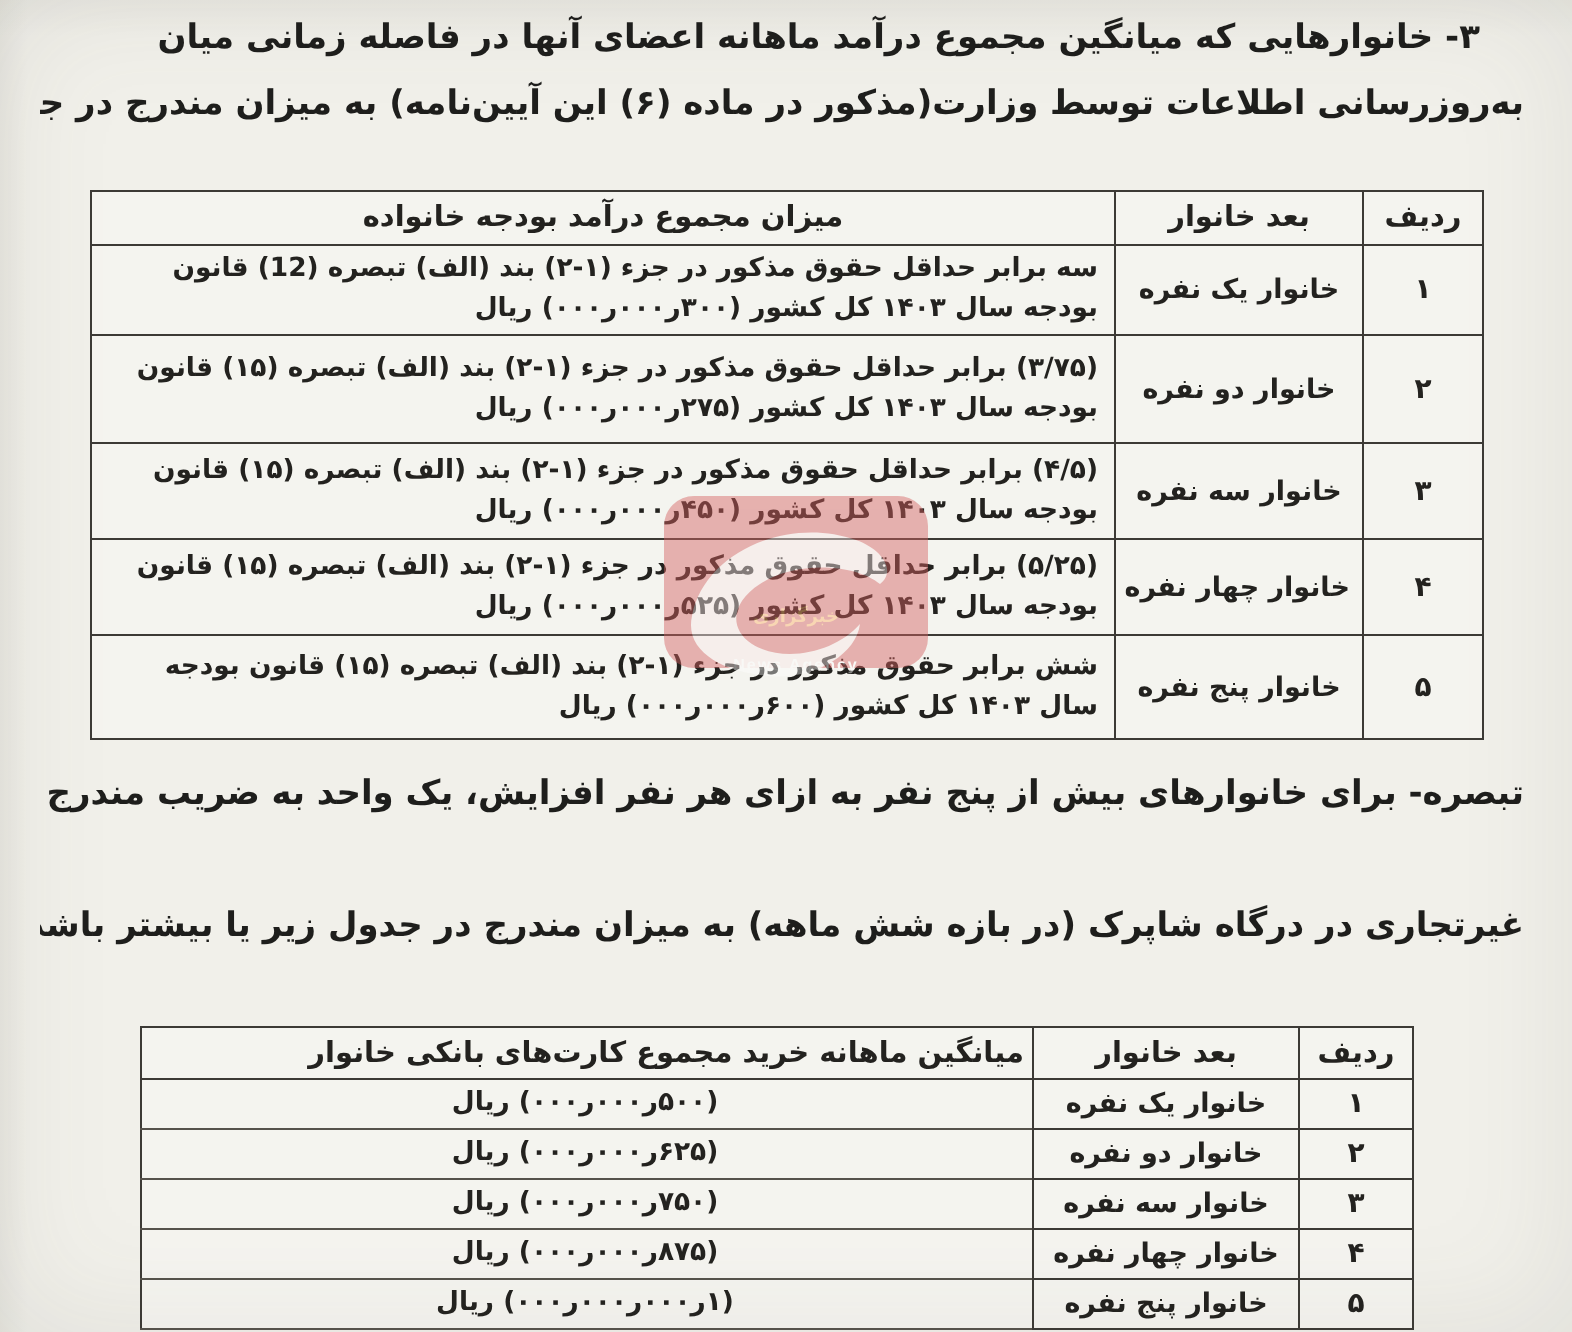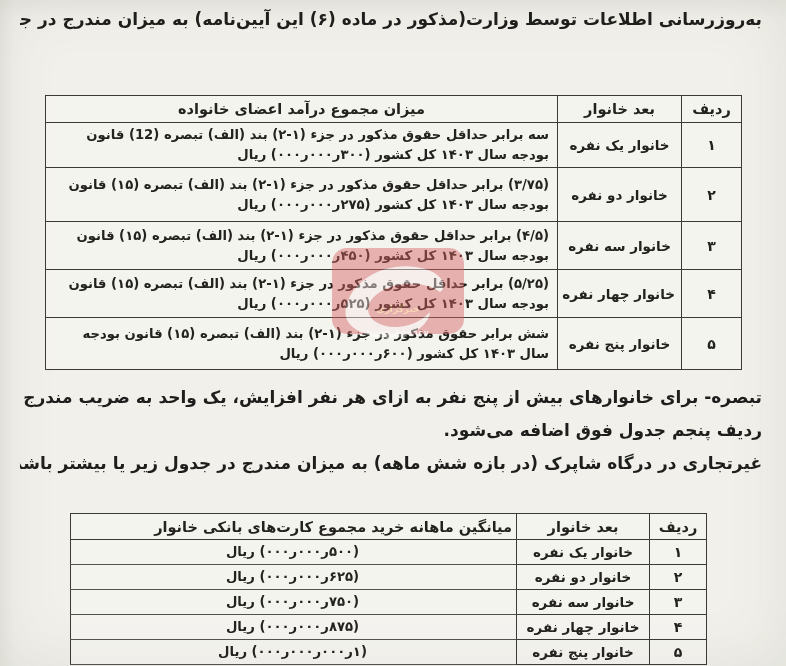--- a/index.html
+++ b/index.html
@@ -54,34 +54,35 @@
   .stamp .en-t{position:absolute;left:0;right:0;top:80px;text-align:center;
     color:#ffffff;font-size:8px;font-weight:700;letter-spacing:1px;
     font-family:"Liberation Sans",sans-serif;direction:ltr;}
 </style>
 </head>
 <body>
 
 <div class="paper-edge"></div>
 
 <div class="para" id="clause3">
+  <span class="ln indent1">۳- خانوارهایی که میانگین مجموع درآمد ماهانه اعضای آنها در فاصله زمانی میان</span>
   <span class="ln">به‌روزرسانی اطلاعات توسط وزارت(مذکور در ماده (۶) این آیین‌نامه) به میزان مندرج در جدول</span>
 </div>
 
 <table id="income-table">
   <colgroup>
       <col class="c-no">
       <col class="c-size">
       <col>
     </colgroup>
   <tbody>
       <tr class="hr">
     <th>ردیف</th>
     <th>بعد خانوار</th>
-    <th>میزان مجموع درآمد اعضای خانواده</th>
+    <th>میزان مجموع درآمد بودجه خانواده</th>
   </tr>
   <tr class="r1">
     <td class="cell-no">۱</td>
     <td class="cell-size">خانوار یک نفره</td>
     <td class="cell-amt">سه برابر حداقل حقوق مذکور در جزء (۱-۲) بند (الف) تبصره (12) قانون بودجه سال ۱۴۰۳ کل کشور (۳۰۰ر۰۰۰ر۰۰۰) ریال</td>
   </tr>
   <tr class="r2">
     <td class="cell-no">۲</td>
     <td class="cell-size">خانوار دو نفره</td>
     <td class="cell-amt">(۳/۷۵) برابر حداقل حقوق مذکور در جزء (۱-۲) بند (الف) تبصره (۱۵) قانون بودجه سال ۱۴۰۳ کل کشور (۲۷۵ر۰۰۰ر۰۰۰) ریال</td>
@@ -99,21 +100,20 @@
   <tr class="r5">
     <td class="cell-no">۵</td>
     <td class="cell-size">خانوار پنج نفره</td>
     <td class="cell-amt">شش برابر حقوق مذکور در جزء (۱-۲) بند (الف) تبصره (۱۵) قانون بودجه سال ۱۴۰۳ کل کشور (۶۰۰ر۰۰۰ر۰۰۰) ریال</td>
   </tr>
 </tbody>
   </table>
 
 <div class="para" id="note-p">
   <span class="ln">تبصره- برای خانوارهای بیش از پنج نفر به ازای هر نفر افزایش، یک واحد به ضریب مندرج در</span>
-  <span class="ln">ردیف پنجم جدول فوق اضافه می‌شود.</span>
 </div>
 
 <div class="para" id="clause4">
   <span class="ln">غیرتجاری در درگاه شاپرک (در بازه شش ماهه) به میزان مندرج در جدول زیر یا بیشتر باشد:</span>
 </div>
 
 <table id="bank-table">
   <colgroup>
       <col class="c-no">
       <col class="c-size">

